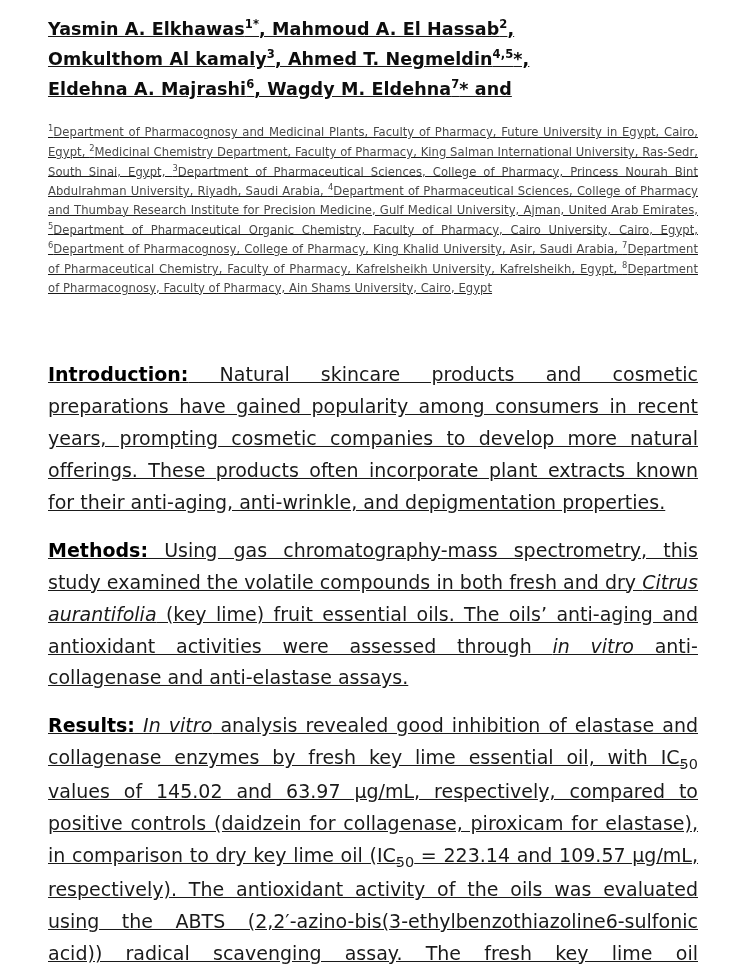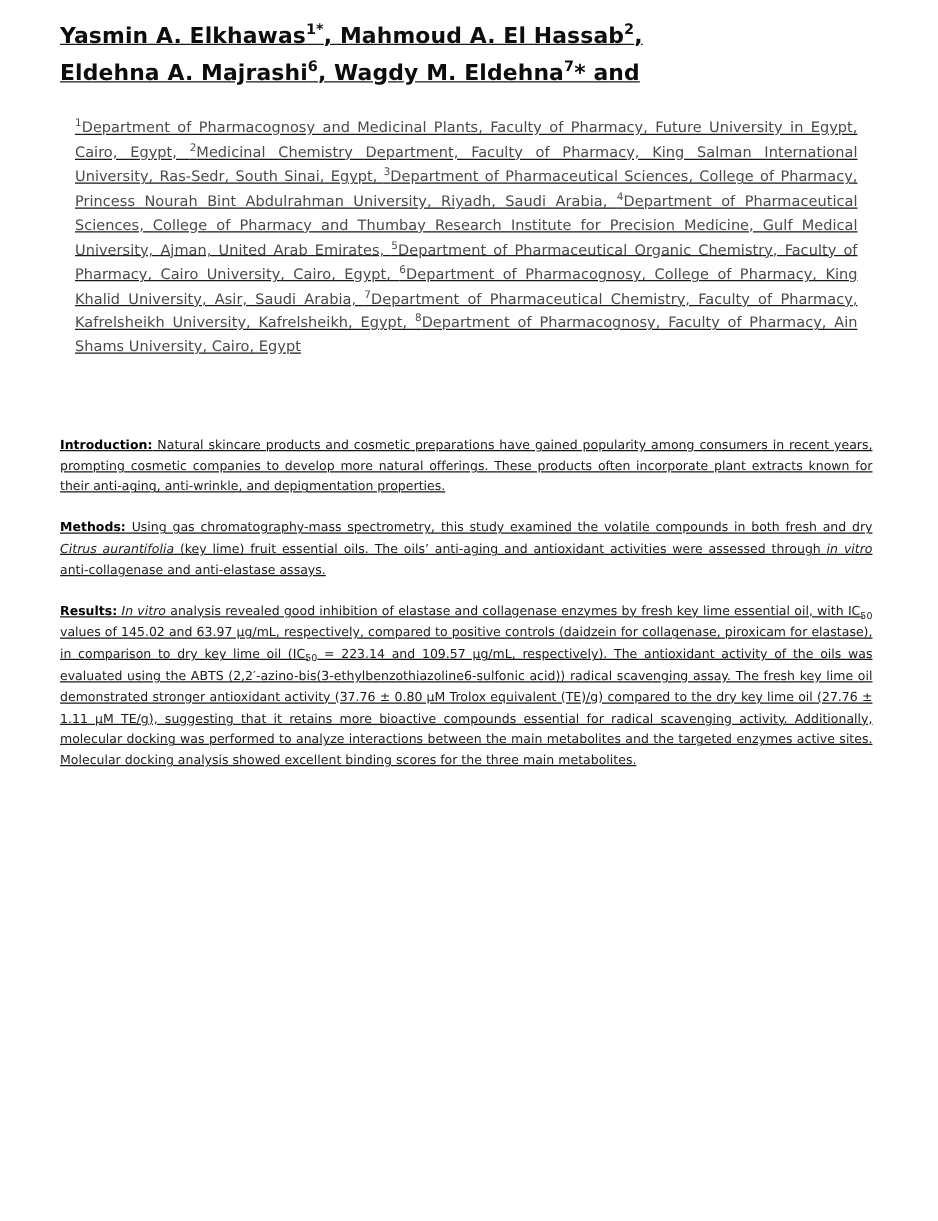--- a/index.html
+++ b/index.html
@@ -38,34 +38,34 @@
     vertical-align: super;
     font-weight: 600;
   }
 
   
   .affiliations {
     font-size: 11.6px;
     line-height: 1.62;
     color: #4a4a4a;
     text-align: justify;
-    margin: 12px;
+    margin: 0;
     letter-spacing: 0.04px;
   }
   .affiliations sup {
     font-size: 0.72em;
     vertical-align: super;
   }
 
   
   .abstract {
     margin-top: 62px;
   }
   .abs-para {
-    font-size: 10px;
+    font-size: 19px;
     line-height: 1.68;
     color: #1a1a1a;
     text-align: justify;
     margin: 0 0 16px 0;
     letter-spacing: 0.01px;
   }
   .abs-para:last-child { margin-bottom: 0; }
   .abs-label {
     font-weight: bold;
     color: #000;
@@ -76,20 +76,21 @@
     vertical-align: sub;
   }
 </style>
 </head>
 <body>
 
 <div class="page">
 
   <div class="authors">
     <div><span>Yasmin A. Elkhawas</span><sup>1*</sup><span>, Mahmoud A. El Hassab</span><sup>2</sup><span>,</span></div>
+    <div><span>Omkulthom Al kamaly</span><sup>3</sup><span>, Ahmed T. Negmeldin</span><sup>4,5</sup><span>*,</span></div>
     <div><span>Eldehna A. Majrashi</span><sup>6</sup><span>, Wagdy M. Eldehna</span><sup>7</sup><span>* and</span></div>
   </div>
 
   <p class="affiliations"><sup>1</sup><span>Department of Pharmacognosy and Medicinal Plants, Faculty of Pharmacy, Future University in Egypt, Cairo, Egypt, </span><sup>2</sup><span>Medicinal Chemistry Department, Faculty of Pharmacy, King Salman International University, Ras-Sedr, South Sinai, Egypt, </span><sup>3</sup><span>Department of Pharmaceutical Sciences, College of Pharmacy, Princess Nourah Bint Abdulrahman University, Riyadh, Saudi Arabia, </span><sup>4</sup><span>Department of Pharmaceutical Sciences, College of Pharmacy and Thumbay Research Institute for Precision Medicine, Gulf Medical University, Ajman, United Arab Emirates, </span><sup>5</sup><span>Department of Pharmaceutical Organic Chemistry, Faculty of Pharmacy, Cairo University, Cairo, Egypt, </span><sup>6</sup><span>Department of Pharmacognosy, College of Pharmacy, King Khalid University, Asir, Saudi Arabia, </span><sup>7</sup><span>Department of Pharmaceutical Chemistry, Faculty of Pharmacy, Kafrelsheikh University, Kafrelsheikh, Egypt, </span><sup>8</sup><span>Department of Pharmacognosy, Faculty of Pharmacy, Ain Shams University, Cairo, Egypt</span></p>
 
   <div class="abstract">
 
     <p class="abs-para"><span class="abs-label">Introduction:</span><span> Natural skincare products and cosmetic preparations have gained popularity among consumers in recent years, prompting cosmetic companies to develop more natural offerings. These products often incorporate plant extracts known for their anti-aging, anti-wrinkle, and depigmentation properties.</span></p>
 
     <p class="abs-para"><span class="abs-label">Methods:</span><span> Using gas chromatography-mass spectrometry, this study examined the volatile compounds in both fresh and dry </span><i>Citrus aurantifolia</i><span> (key lime) fruit essential oils. The oils’ anti-aging and antioxidant activities were assessed through </span><i>in vitro</i><span> anti-collagenase and anti-elastase assays.</span></p>

